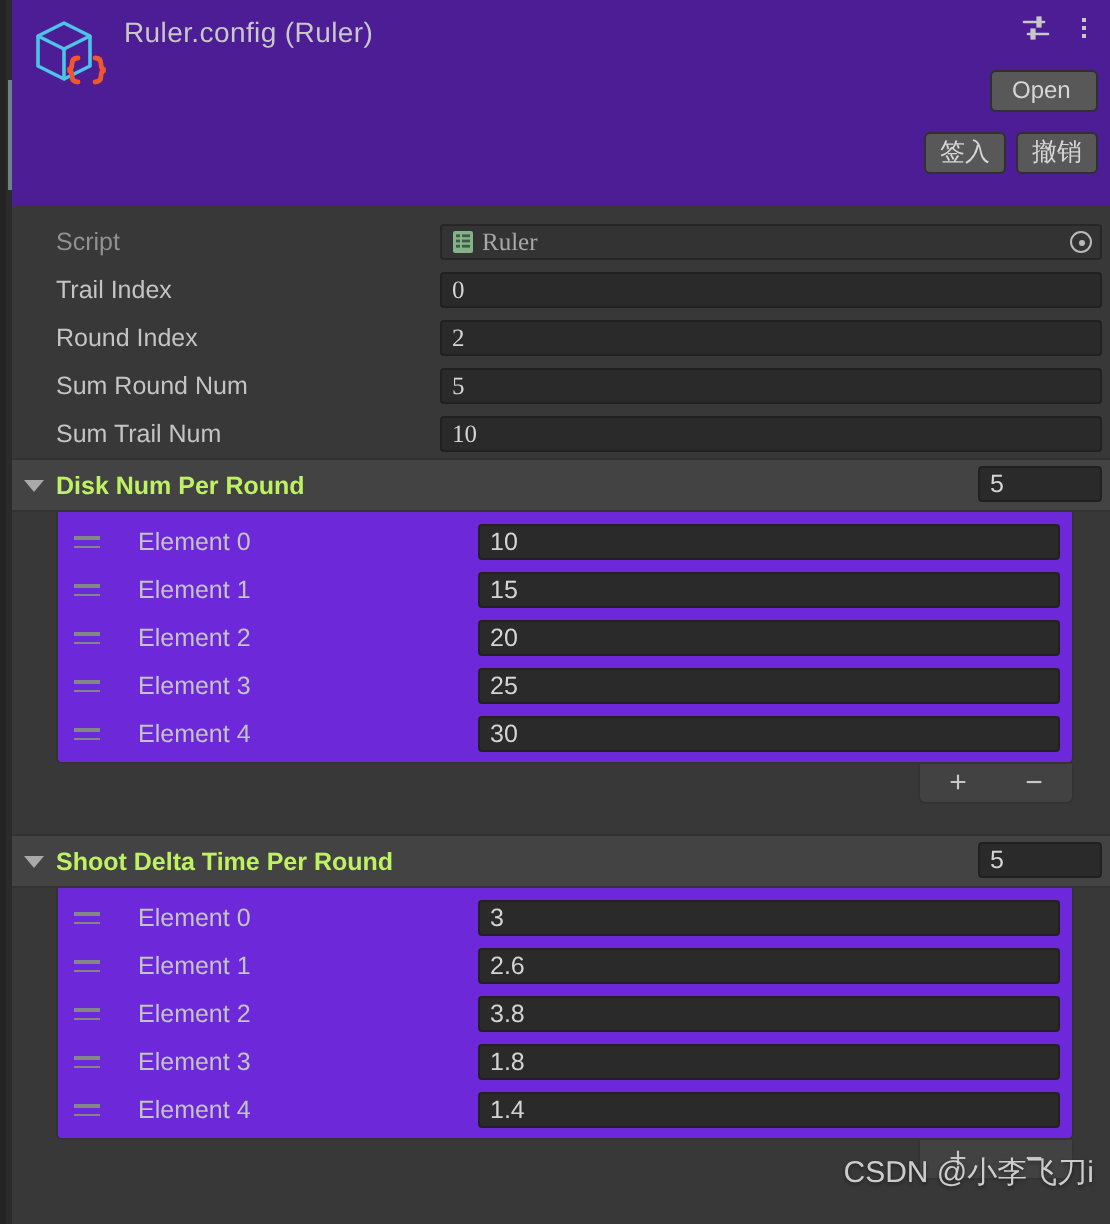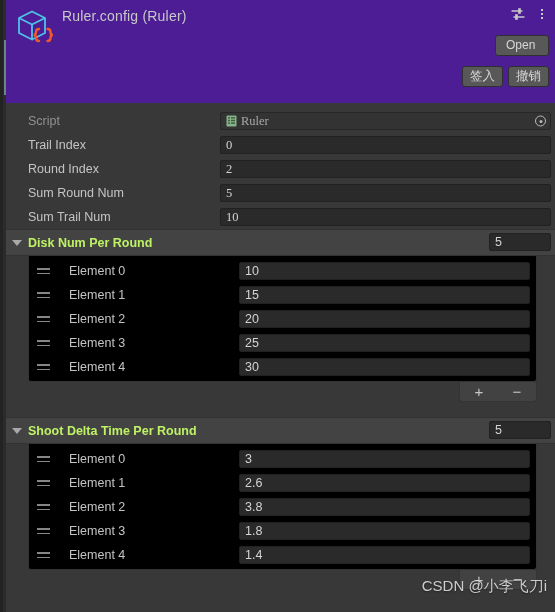--- a/index.html
+++ b/index.html
@@ -280,21 +280,21 @@
     align-items: center;
     padding: 0 5px;
     font-size: 12.5px;
     color: #d4d4d4;
     cursor: text;
   }
 
   
   .list-box {
     margin: 0 18px 0 22px;
-    background: #000000;
+    background: #6d28d9;
     border: 1px solid #343434;
     border-top: none;
     border-radius: 0 0 3px 3px;
     padding: 3px 0 2px 0;
   }
   .list-row {
     height: 24px;
     display: flex;
     align-items: center;
     padding-left: 6px;

